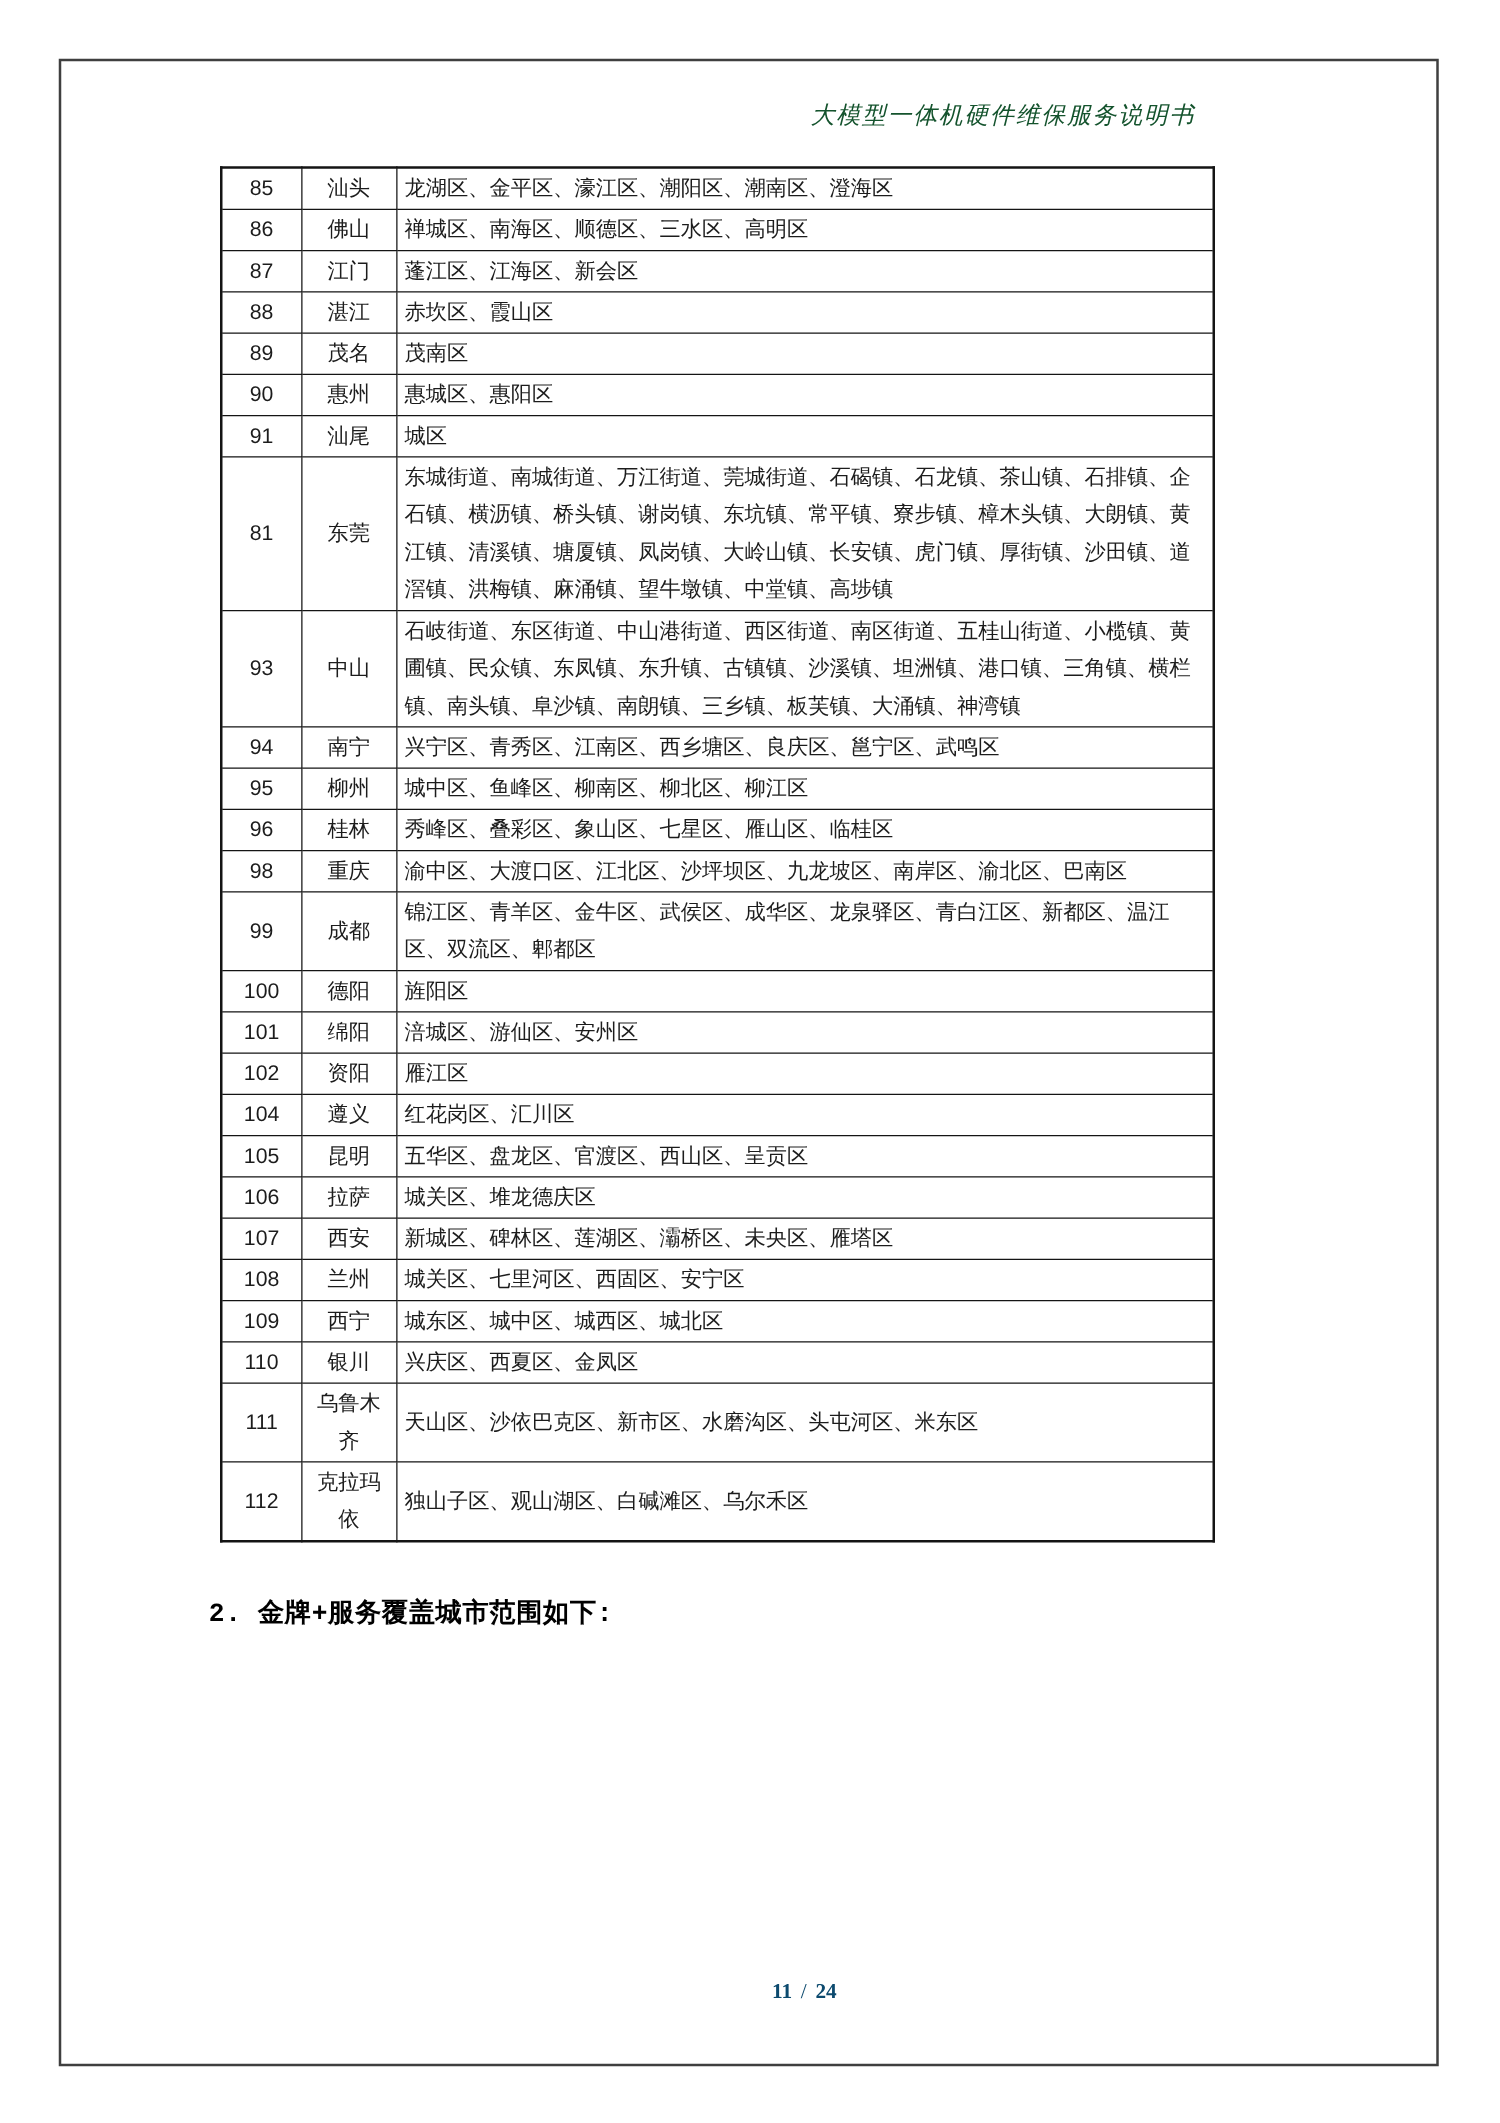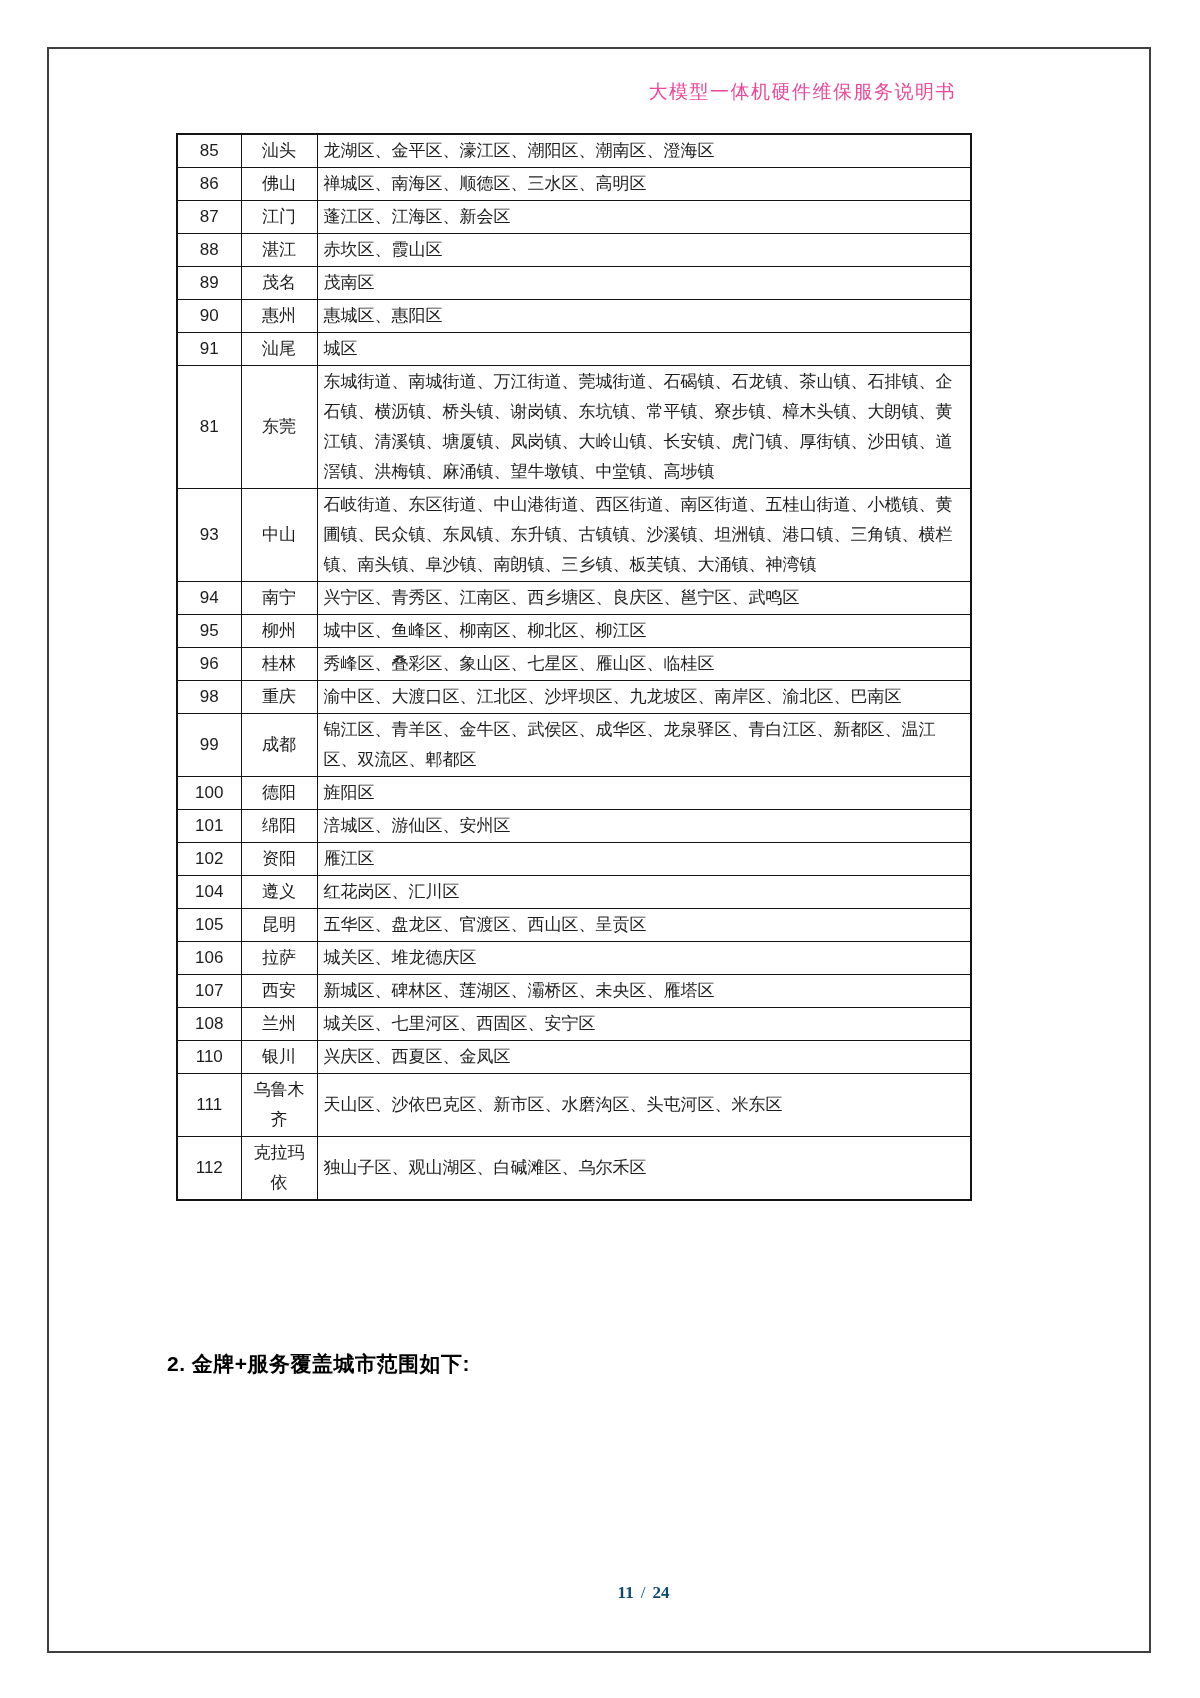--- a/index.html
+++ b/index.html
@@ -7,39 +7,40 @@
     width:1200px;height:1698px;position:relative;background:#ffffff;
     font-family:"Liberation Sans",sans-serif;color:#212121;overflow:hidden;
   }
   .page-frame{
     position:absolute;left:47px;top:47px;width:1104px;height:1606px;
     border:2px solid #3f3f3f;box-sizing:border-box;background:#ffffff;
   }
   .doc-header{
     position:absolute;top:79px;right:244px;
     font-family:"Liberation Serif","DejaVu Serif",serif;
-    font-size:19px;color:#ec4899;letter-spacing:1.5px;white-space:nowrap;
+    font-size:19px;color:#14532d;letter-spacing:1.5px;white-space:nowrap;font-style:italic;
   }
   table.coverage{
     position:absolute;left:176px;top:133px;width:794px;
     border-collapse:collapse;table-layout:fixed;
     border:2px solid #141414;background:#ffffff;
   }
   table.coverage td{
     border:1px solid #141414;
     font-size:17px;line-height:30px;vertical-align:middle;
     padding:1px 6px;box-sizing:border-box;color:#1c1c1c;
   }
   td.cell-no{text-align:center;padding:1px 2px;margin-left:20px;}
   td.cell-city{text-align:center;padding:1px 8px;}
   td.cell-districts{text-align:left;padding:2px 12px 2px 13px;}
   .section-heading{
-    position:absolute;left:167px;top:1350px;
+    position:absolute;left:167px;top:1276px;
     font-size:21px;font-weight:bold;color:#000000;letter-spacing:0.5px;
     white-space:nowrap;
+    font-family:Liberation Mono, monospace;
   }
   .page-footer{
     position:absolute;left:0;top:1583px;width:1195px;text-align:center;
     font-family:"Liberation Serif","DejaVu Serif",serif;
     font-size:17px;color:#0c4a6e;margin-left:46px;
   }
   .page-footer .num{font-weight:bold;}
   .page-footer .sep{font-weight:normal;margin:0 7px;}
 </style>
 </head>
@@ -183,20 +184,25 @@
     <td class="cell-city">西安</td>
     <td class="cell-districts">新城区、碑林区、莲湖区、灞桥区、未央区、雁塔区</td>
   </tr>
 
   <tr>
     <td class="cell-no">108</td>
     <td class="cell-city">兰州</td>
     <td class="cell-districts">城关区、七里河区、西固区、安宁区</td>
   </tr>
 
+  <tr>
+    <td class="cell-no">109</td>
+    <td class="cell-city">西宁</td>
+    <td class="cell-districts">城东区、城中区、城西区、城北区</td>
+  </tr>
 
   <tr>
     <td class="cell-no">110</td>
     <td class="cell-city">银川</td>
     <td class="cell-districts">兴庆区、西夏区、金凤区</td>
   </tr>
 
   <tr>
     <td class="cell-no">111</td>
     <td class="cell-city">乌鲁木齐</td>

